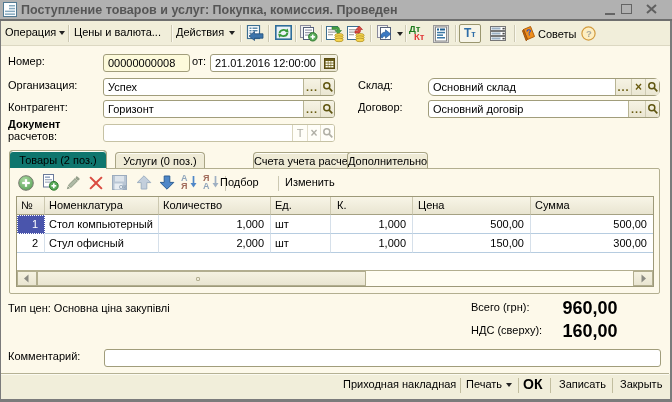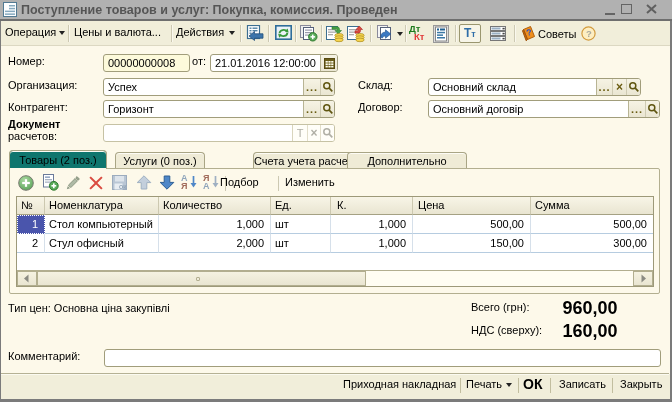--- a/index.html
+++ b/index.html
@@ -181,21 +181,21 @@
 <div class="abs fld" style="left:103px;top:78px;width:232px;">Успех
   <div class="fbtns">
     <div class="fbtn" style="width:16px;letter-spacing:1px;">...</div>
     <div class="fbtn" style="width:14px;"><svg width="12" height="12" viewBox="0 0 12 12" style="margin-top:2px">
           <circle cx="4.8" cy="4.8" r="3" fill="none" stroke="#5f5510" stroke-width="1.5"></circle>
           <line x1="7.2" y1="7.2" x2="10.3" y2="10.3" stroke="#5f5510" stroke-width="1.7"></line>
         </svg></div>
   </div>
 </div>
 <div class="abs lbl" style="left:358px;top:79px;">Склад:</div>
-<div class="abs fld" style="left:428px;top:78px;width:213px;">Основний склад
+<div class="abs fld" style="left:428px;top:78px;width:232px;border-radius:6px;">Основний склад
   <div class="fbtns">
     <div class="fbtn" style="width:15px;letter-spacing:1px;">...</div>
     <div class="fbtn" style="width:14px;font-size:12px;">×</div>
     <div class="fbtn" style="width:14px;"><svg width="12" height="12" viewBox="0 0 12 12" style="margin-top:2px">
           <circle cx="4.8" cy="4.8" r="3" fill="none" stroke="#5f5510" stroke-width="1.5"></circle>
           <line x1="7.2" y1="7.2" x2="10.3" y2="10.3" stroke="#5f5510" stroke-width="1.7"></line>
         </svg></div>
   </div>
 </div>
 
@@ -229,21 +229,21 @@
     <div class="fbtn" style="width:14px;border-left-color:#e2deca;"><svg width="12" height="12" viewBox="0 0 12 12" style="margin-top:2px">
           <circle cx="4.8" cy="4.8" r="3" fill="none" stroke="#b0afa5" stroke-width="1.5"></circle>
           <line x1="7.2" y1="7.2" x2="10.3" y2="10.3" stroke="#b0afa5" stroke-width="1.7"></line>
         </svg></div>
   </div>
 </div>
 
 <div class="abs tab" id="tab-active" style="left:9px;width:98px;">Товары (2 поз.)</div>
 <div class="abs tab" style="left:115px;width:90px;text-align:center;">Услуги (0 поз.)</div>
 <div class="abs tab" style="left:213px;width:105px;margin-left:40px;">Счета учета расчетов</div>
-<div class="abs tab" style="left:347px;width:120px;">Дополнительно</div>
+<div class="abs tab" style="left:347px;width:81px;">Дополнительно</div>
 <div class="abs" id="groupbox"></div>
 <div class="abs" style="left:10px;top:168px;width:96px;height:2px;background:#fdf9ea;z-index:6;"></div>
 
 <svg class="abs" style="left:18px;top:175px" width="16" height="16" viewBox="0 0 16 16">
   <defs>
       <radialGradient id="gp" cx="0.4" cy="0.3" r="0.9">
         <stop offset="0" stop-color="#a9d9a0"></stop>
         <stop offset="1" stop-color="#4d9a4d"></stop>
       </radialGradient>
     </defs>

